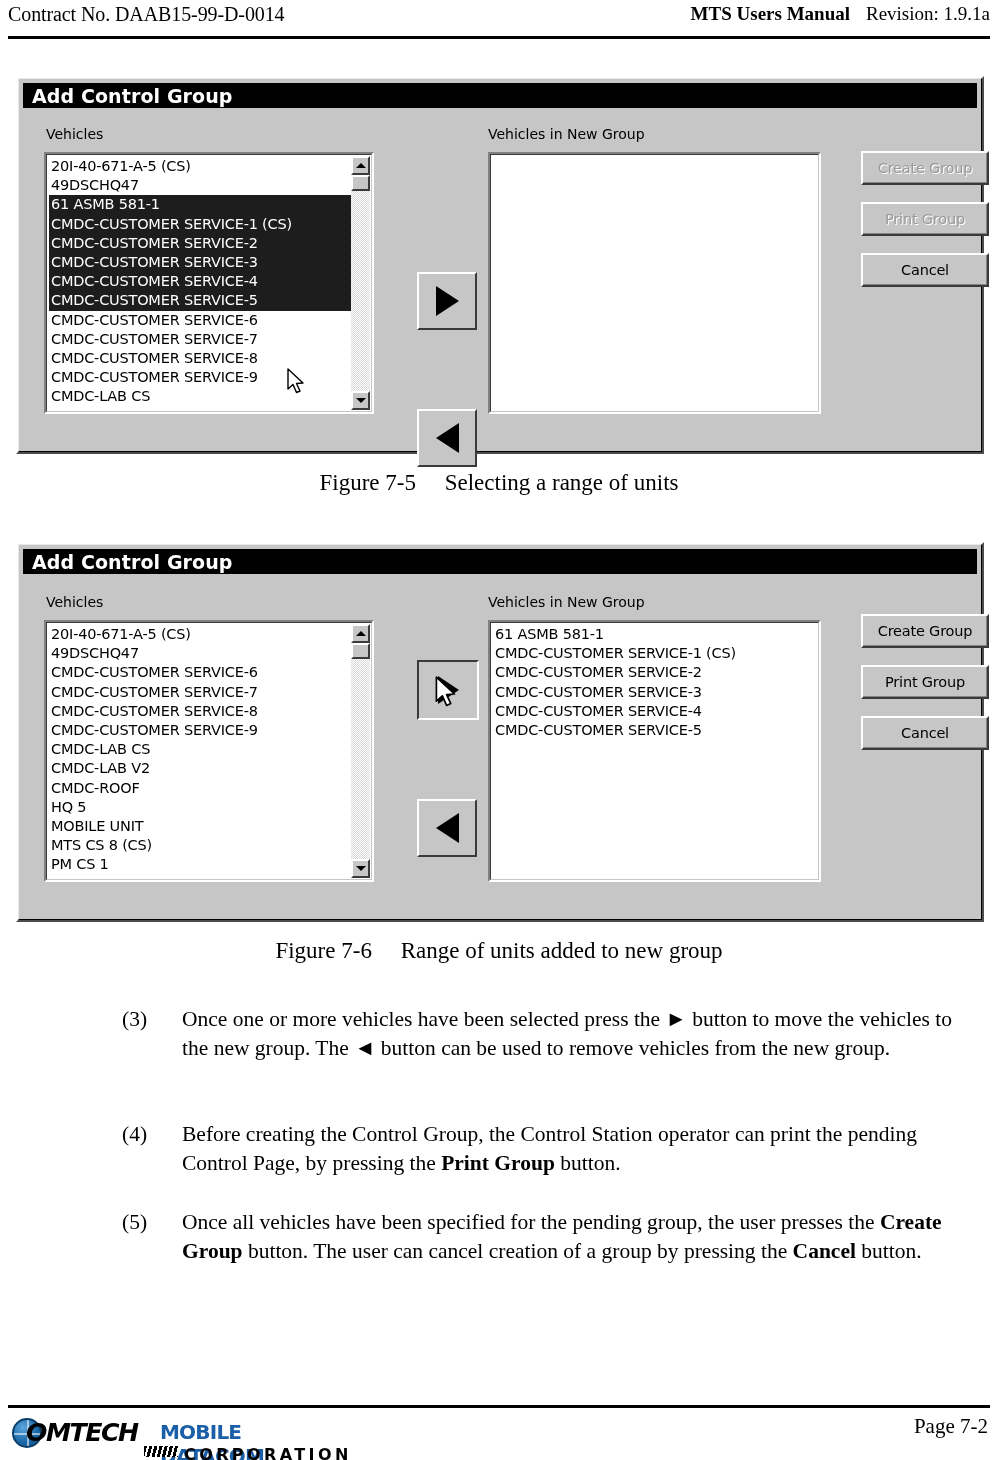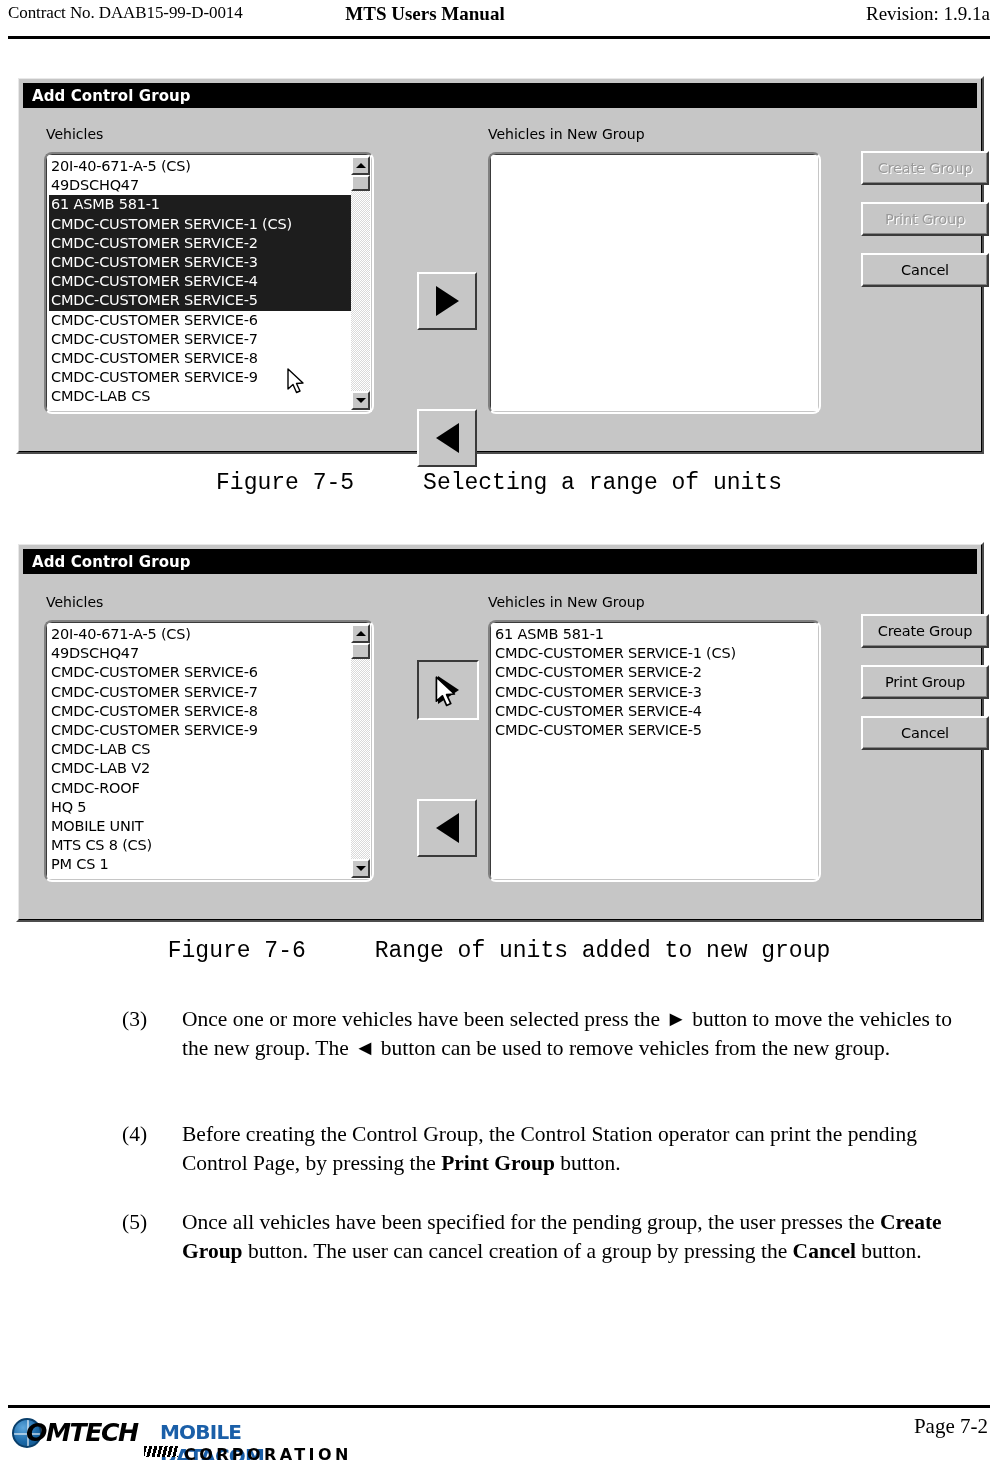--- a/index.html
+++ b/index.html
@@ -24,28 +24,28 @@
     height: 40px;
     display: flex;
     align-items: flex-start;
     padding-top: 4px;
     box-sizing: border-box;
   }
   .hdr-left {
     position: absolute;
     left: 8px; top: 3px;
     font-family: "Liberation Serif", serif;
-    font-size: 17px;
+    font-size: 20px;
     letter-spacing: -0.1px;
   }
   .hdr-center {
     position: absolute;
     left: 0; top: 3px;
     width: 850px;
-    text-align: center;
+    text-align: right;
     font-family: "Liberation Serif", serif;
     font-size: 19px;
     font-weight: bold;
   }
   .hdr-right {
     position: absolute;
     right: 8px; top: 3px;
     font-family: "Liberation Serif", serif;
     font-size: 19px;
   }
@@ -77,21 +77,21 @@
     border-bottom: 1px solid #000;
     box-sizing: border-box;
   }
   .titlebar {
     position: absolute;
     left: 5px; top: 5px; right: 5px;
     height: 25px;
     background: #000000;
     color: #ffffff;
     font-family: "DejaVu Sans", sans-serif;
-    font-size: 15px;
+    font-size: 19px;
     font-weight: bold;
     display: flex;
     align-items: center;
     padding-left: 9px;
     box-sizing: border-box;
     letter-spacing: 0.1px;
   }
 
   .fieldlabel {
     position: absolute;
@@ -104,21 +104,20 @@
   
   .listbox {
     position: absolute;
     background: #ffffff;
     border-top: 2px solid #808080;
     border-left: 2px solid #808080;
     border-right: 2px solid #ffffff;
     border-bottom: 2px solid #ffffff;
     box-sizing: border-box;
     overflow: hidden;
-    border-radius: 8px;
   }
   .listbox-inner {
     position: absolute;
     left: 0; top: 0; right: 0; bottom: 0;
     border-top: 1px solid #3a3a3a;
     border-left: 1px solid #3a3a3a;
     border-right: 1px solid #c6c6c6;
     border-bottom: 1px solid #c6c6c6;
     box-sizing: border-box;
     overflow: hidden;
@@ -262,21 +261,21 @@
     width: 20px; height: 30px;
     pointer-events: none;
   }
 
   
   .caption {
     position: absolute;
     width: 998px;
     left: 0;
     text-align: center;
-    font-family: Liberation Mono, monospace;
+    font-family: Liberation Serif, serif;
     font-size: 23px;
     color: #000;
     white-space: pre;
   }
 
   
   .para {
     position: absolute;
     font-family: "Liberation Serif", serif;
     font-size: 21.5px;

